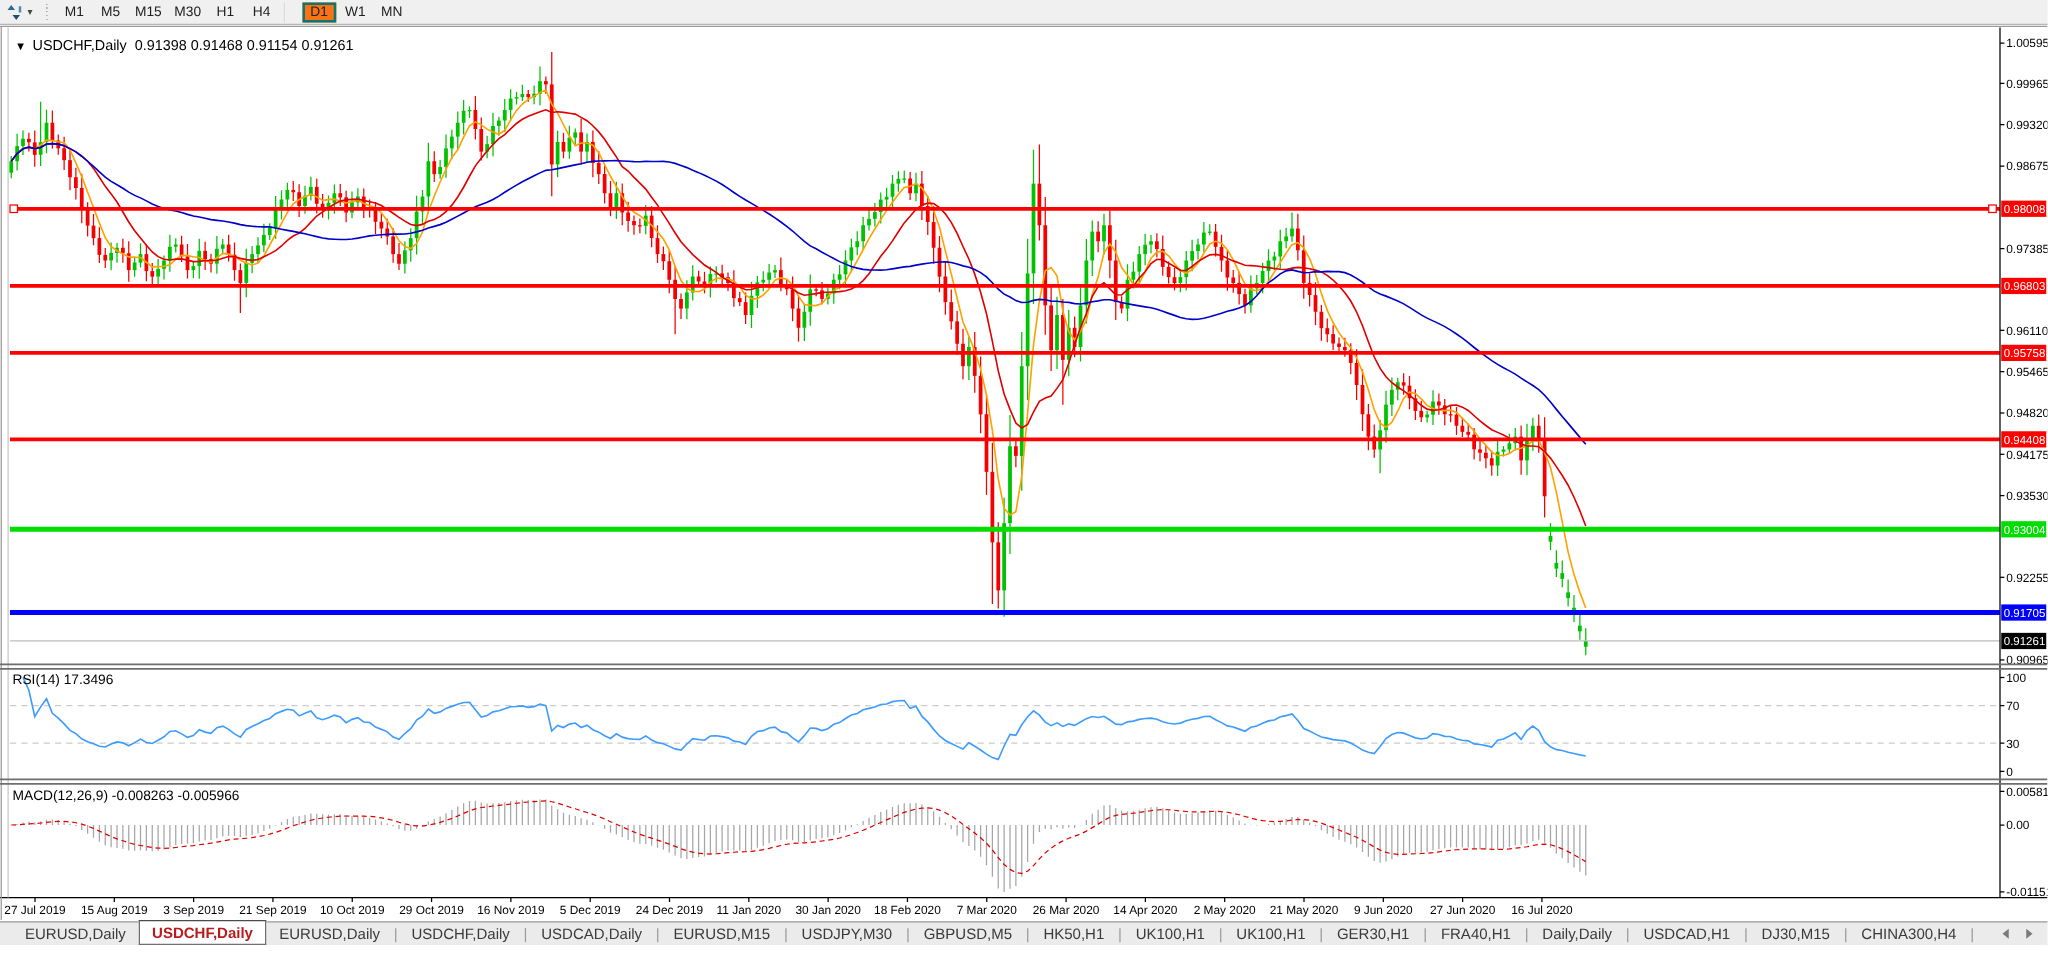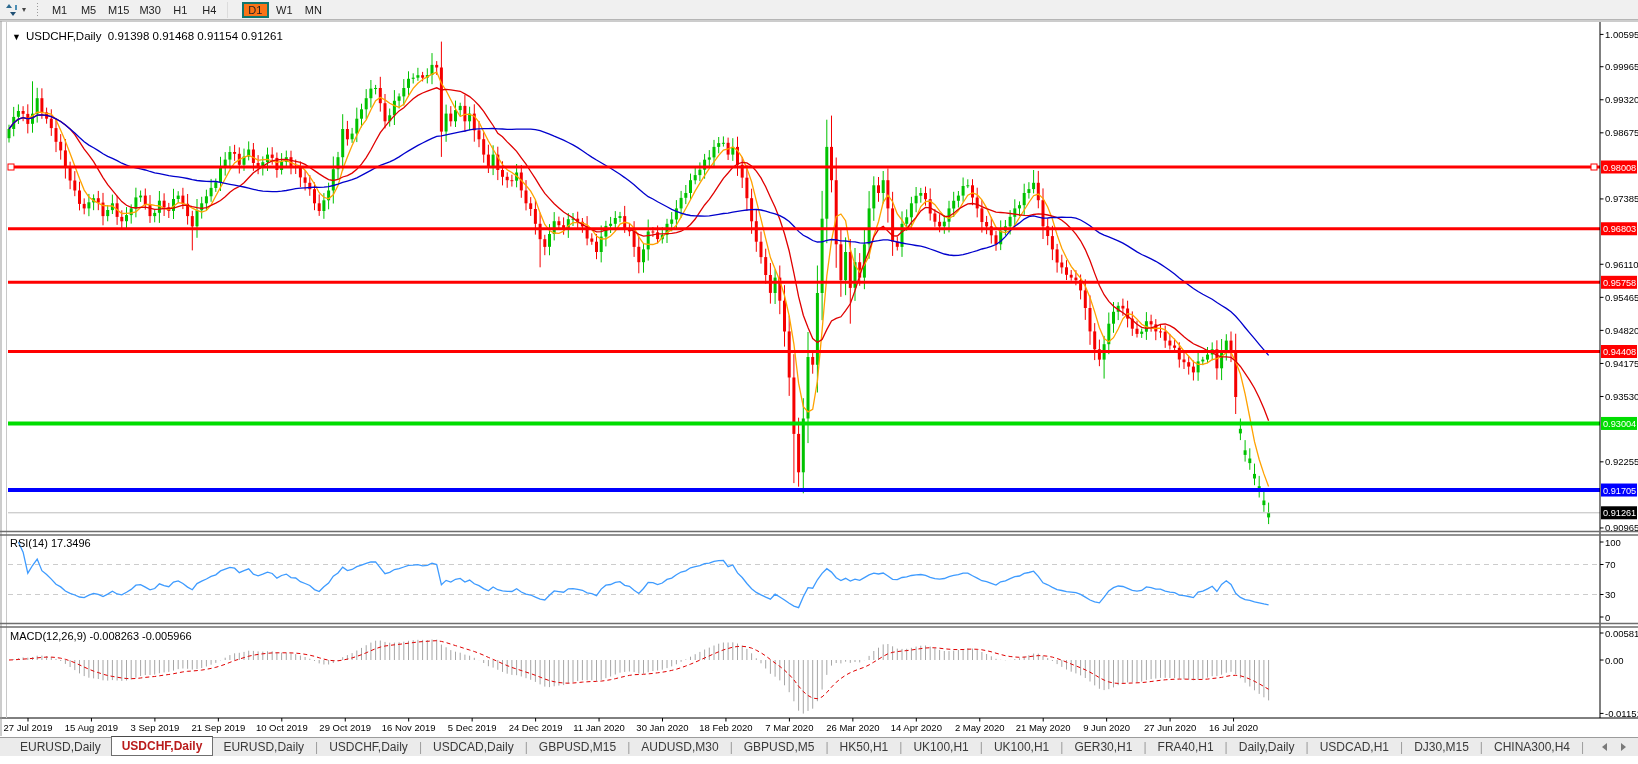--- a/index.html
+++ b/index.html
@@ -1029,23 +1029,23 @@
   <div class="tabbar-lead"></div>
   <div id="tabs-container" style="display:flex;align-items:stretch;">
       <div class="tab">EURUSD,Daily</div>
       <div class="tab active">USDCHF,Daily</div>
       <div class="tab">EURUSD,Daily</div>
       <span class="tab-pipe">|</span>
       <div class="tab">USDCHF,Daily</div>
       <span class="tab-pipe">|</span>
       <div class="tab">USDCAD,Daily</div>
       <span class="tab-pipe">|</span>
-      <div class="tab">GBPUSD,M15</div>
-      <span class="tab-pipe">|</span>
-      <div class="tab">AUDUSD,M30</div>
+      <div class="tab">EURUSD,M15</div>
+      <span class="tab-pipe">|</span>
+      <div class="tab">USDJPY,M30</div>
       <span class="tab-pipe">|</span>
       <div class="tab">GBPUSD,M5</div>
       <span class="tab-pipe">|</span>
       <div class="tab">HK50,H1</div>
       <span class="tab-pipe">|</span>
       <div class="tab">UK100,H1</div>
       <span class="tab-pipe">|</span>
       <div class="tab">UK100,H1</div>
       <span class="tab-pipe">|</span>
       <div class="tab">GER30,H1</div>

